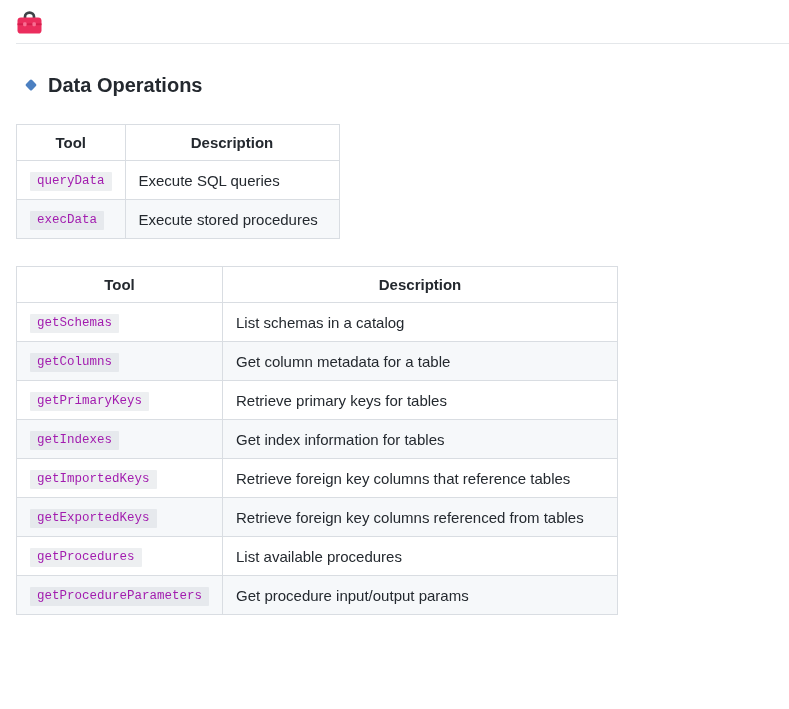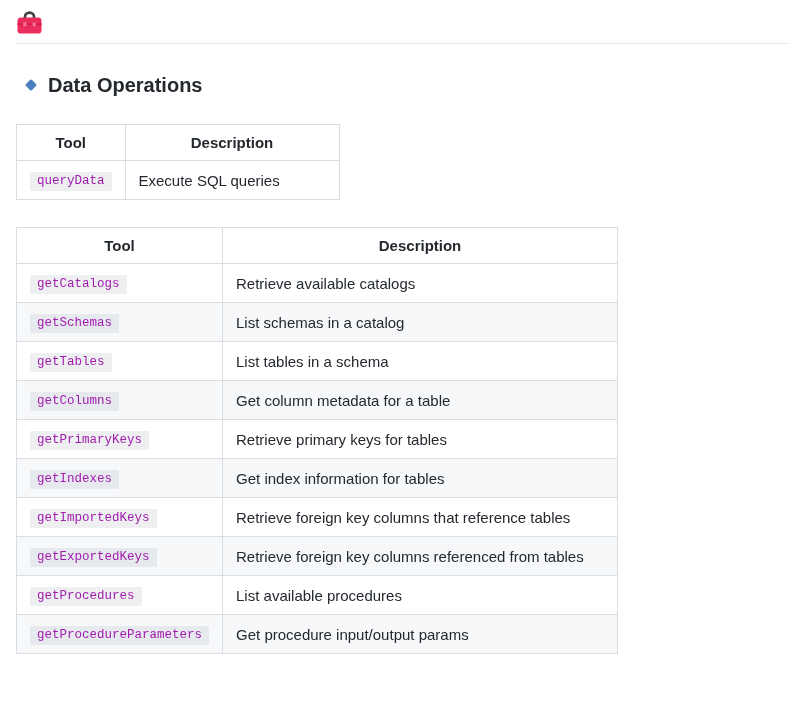--- a/index.html
+++ b/index.html
@@ -112,47 +112,43 @@
       <tr>
         <th>Tool</th>
         <th>Description</th>
       </tr>
     </thead>
     <tbody>
         <tr>
           <td><code class="chip">queryData</code></td>
           <td>Execute SQL queries</td>
         </tr>
+        <tr>
+          <td><code class="chip">execData</code></td>
+          <td>Execute stored procedures</td>
+        </tr>
       </tbody>
   </table>
 
 
   <table>
     <colgroup>
         <col style="width:202px">
         <col style="width:395px">
       </colgroup>
     <thead>
       <tr>
         <th>Tool</th>
         <th>Description</th>
       </tr>
     </thead>
     <tbody>
         <tr>
-          <td><code class="chip">getCatalogs</code></td>
-          <td>Retrieve available catalogs</td>
-        </tr>
-        <tr>
           <td><code class="chip">getSchemas</code></td>
           <td>List schemas in a catalog</td>
-        </tr>
-        <tr>
-          <td><code class="chip">getTables</code></td>
-          <td>List tables in a schema</td>
         </tr>
         <tr>
           <td><code class="chip">getColumns</code></td>
           <td>Get column metadata for a table</td>
         </tr>
         <tr>
           <td><code class="chip">getPrimaryKeys</code></td>
           <td>Retrieve primary keys for tables</td>
         </tr>
         <tr>

